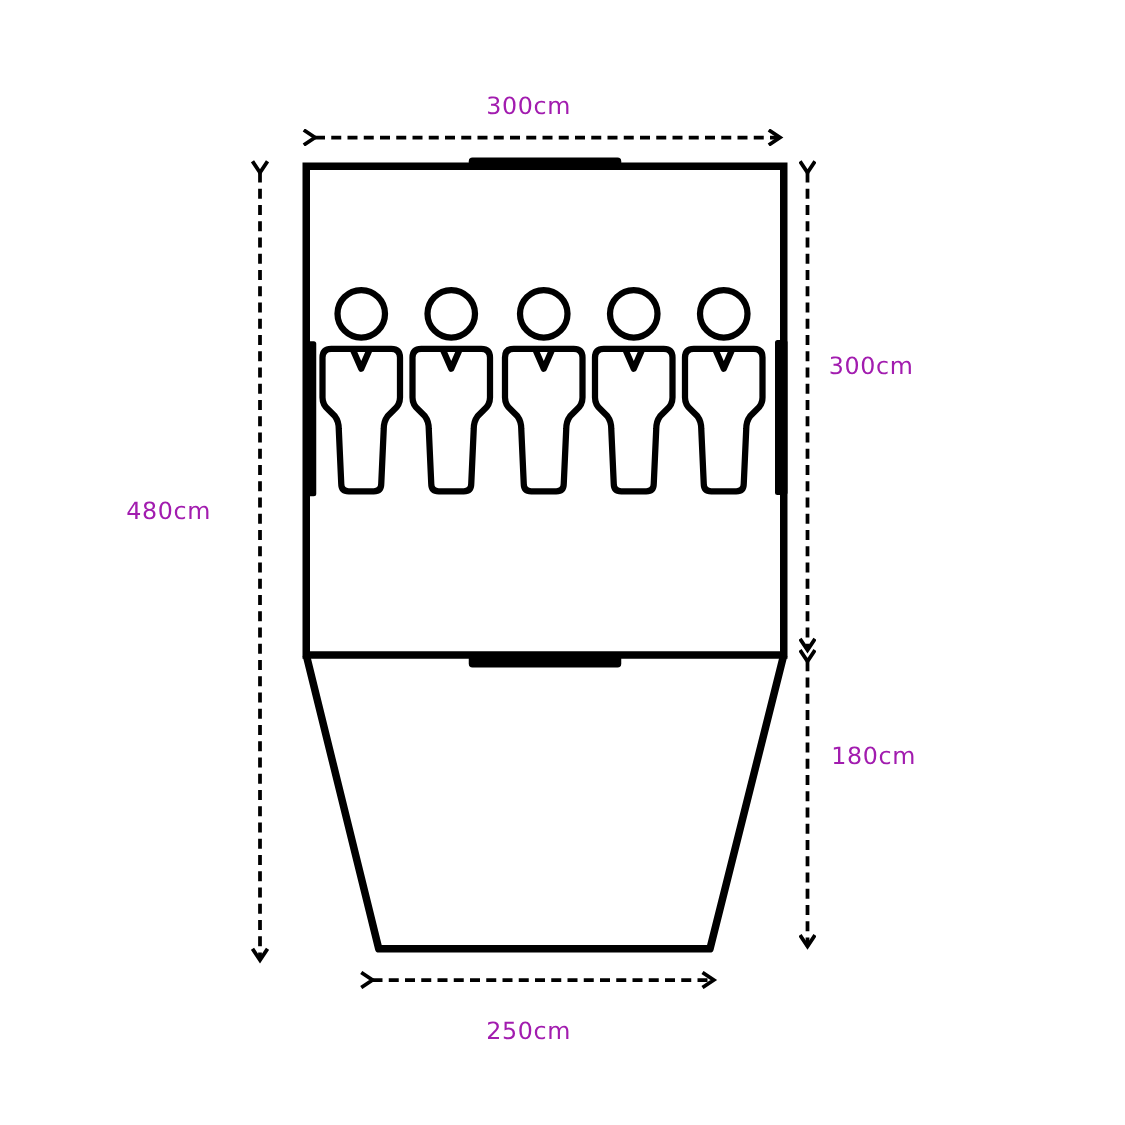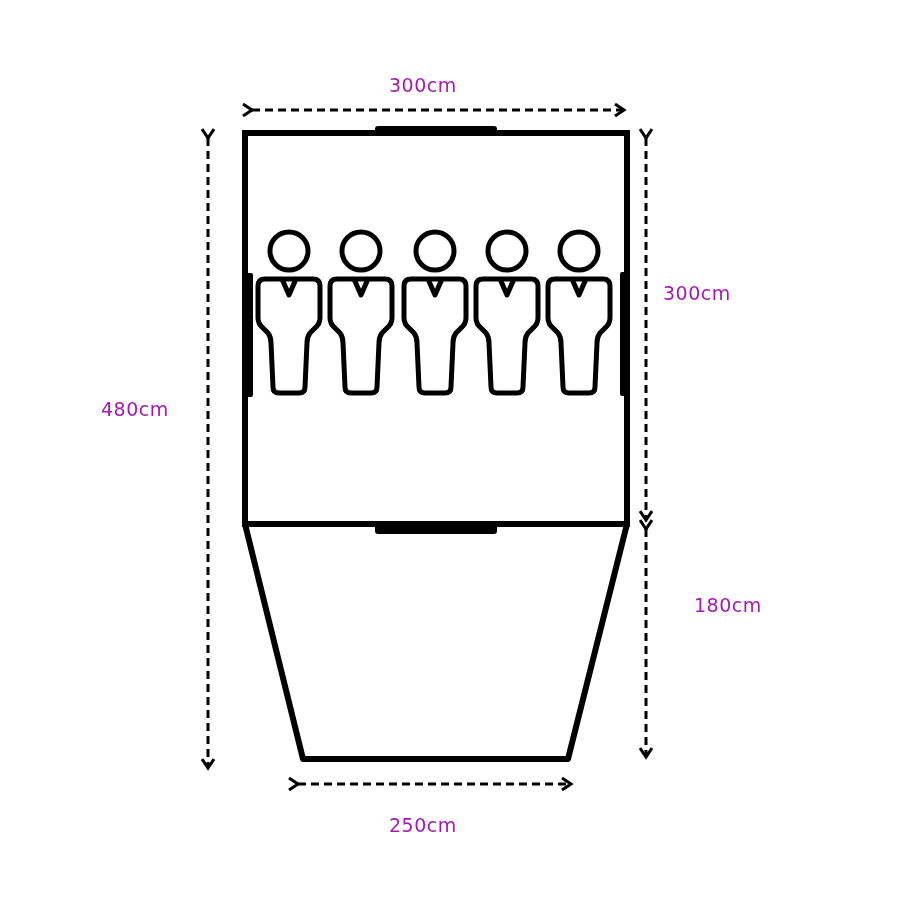--- a/index.html
+++ b/index.html
@@ -56,14 +56,14 @@
 
     <line x1="646" y1="529" x2="646" y2="757" marker-start="url(#arrow)" marker-end="url(#arrow)"></line>
 
     <line x1="298" y1="784" x2="571" y2="784" marker-start="url(#arrow)" marker-end="url(#arrow)"></line>
   </g>
 </svg>
 
 <div class="label" style="left:389px; top:74px;">300cm</div>
 <div class="label" style="left:663px; top:282px;">300cm</div>
 <div class="label" style="left:101px; top:398px;">480cm</div>
-<div class="label" style="left:694px; top:594px;text-align:center;">180cm</div>
+<div class="label" style="left:665px; top:594px;text-align:center;">180cm</div>
 <div class="label" style="left:389px; top:794px;margin-top:20px;">250cm</div>
 
 </body></html>

